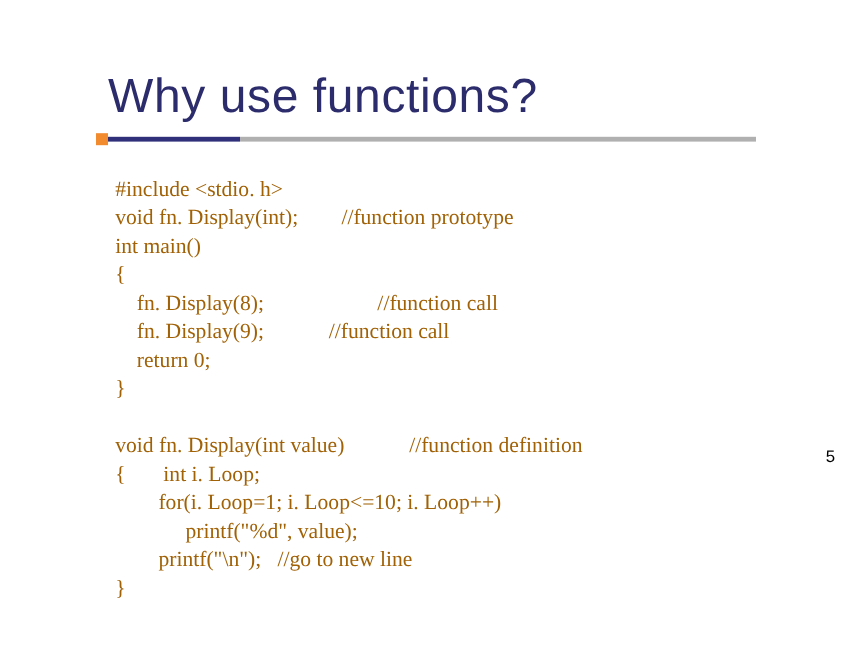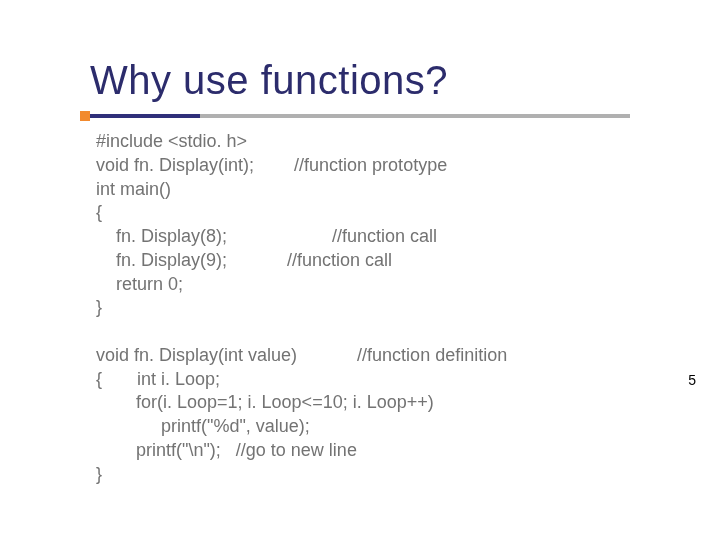--- a/index.html
+++ b/index.html
@@ -41,25 +41,25 @@
     position: absolute;
     left: 80px;
     top: 111px;
     width: 10px;
     height: 10px;
     background: #f28a2e;
   }
   .code-block {
     position: absolute;
     left: 96px;
-    top: 130px;
-    font-family: Liberation Sans, sans-serif;
+    top: 146px;
+    font-family: Liberation Serif, serif;
     font-size: 18px;
     line-height: 1.32;
-    color: #737373;
+    color: #a16207;
     white-space: pre;
   }
   .page-number {
     position: absolute;
     right: 24px;
     bottom: 16px;
     font-size: 14px;
     color: #000;
     font-family: Arial, sans-serif;
   }

